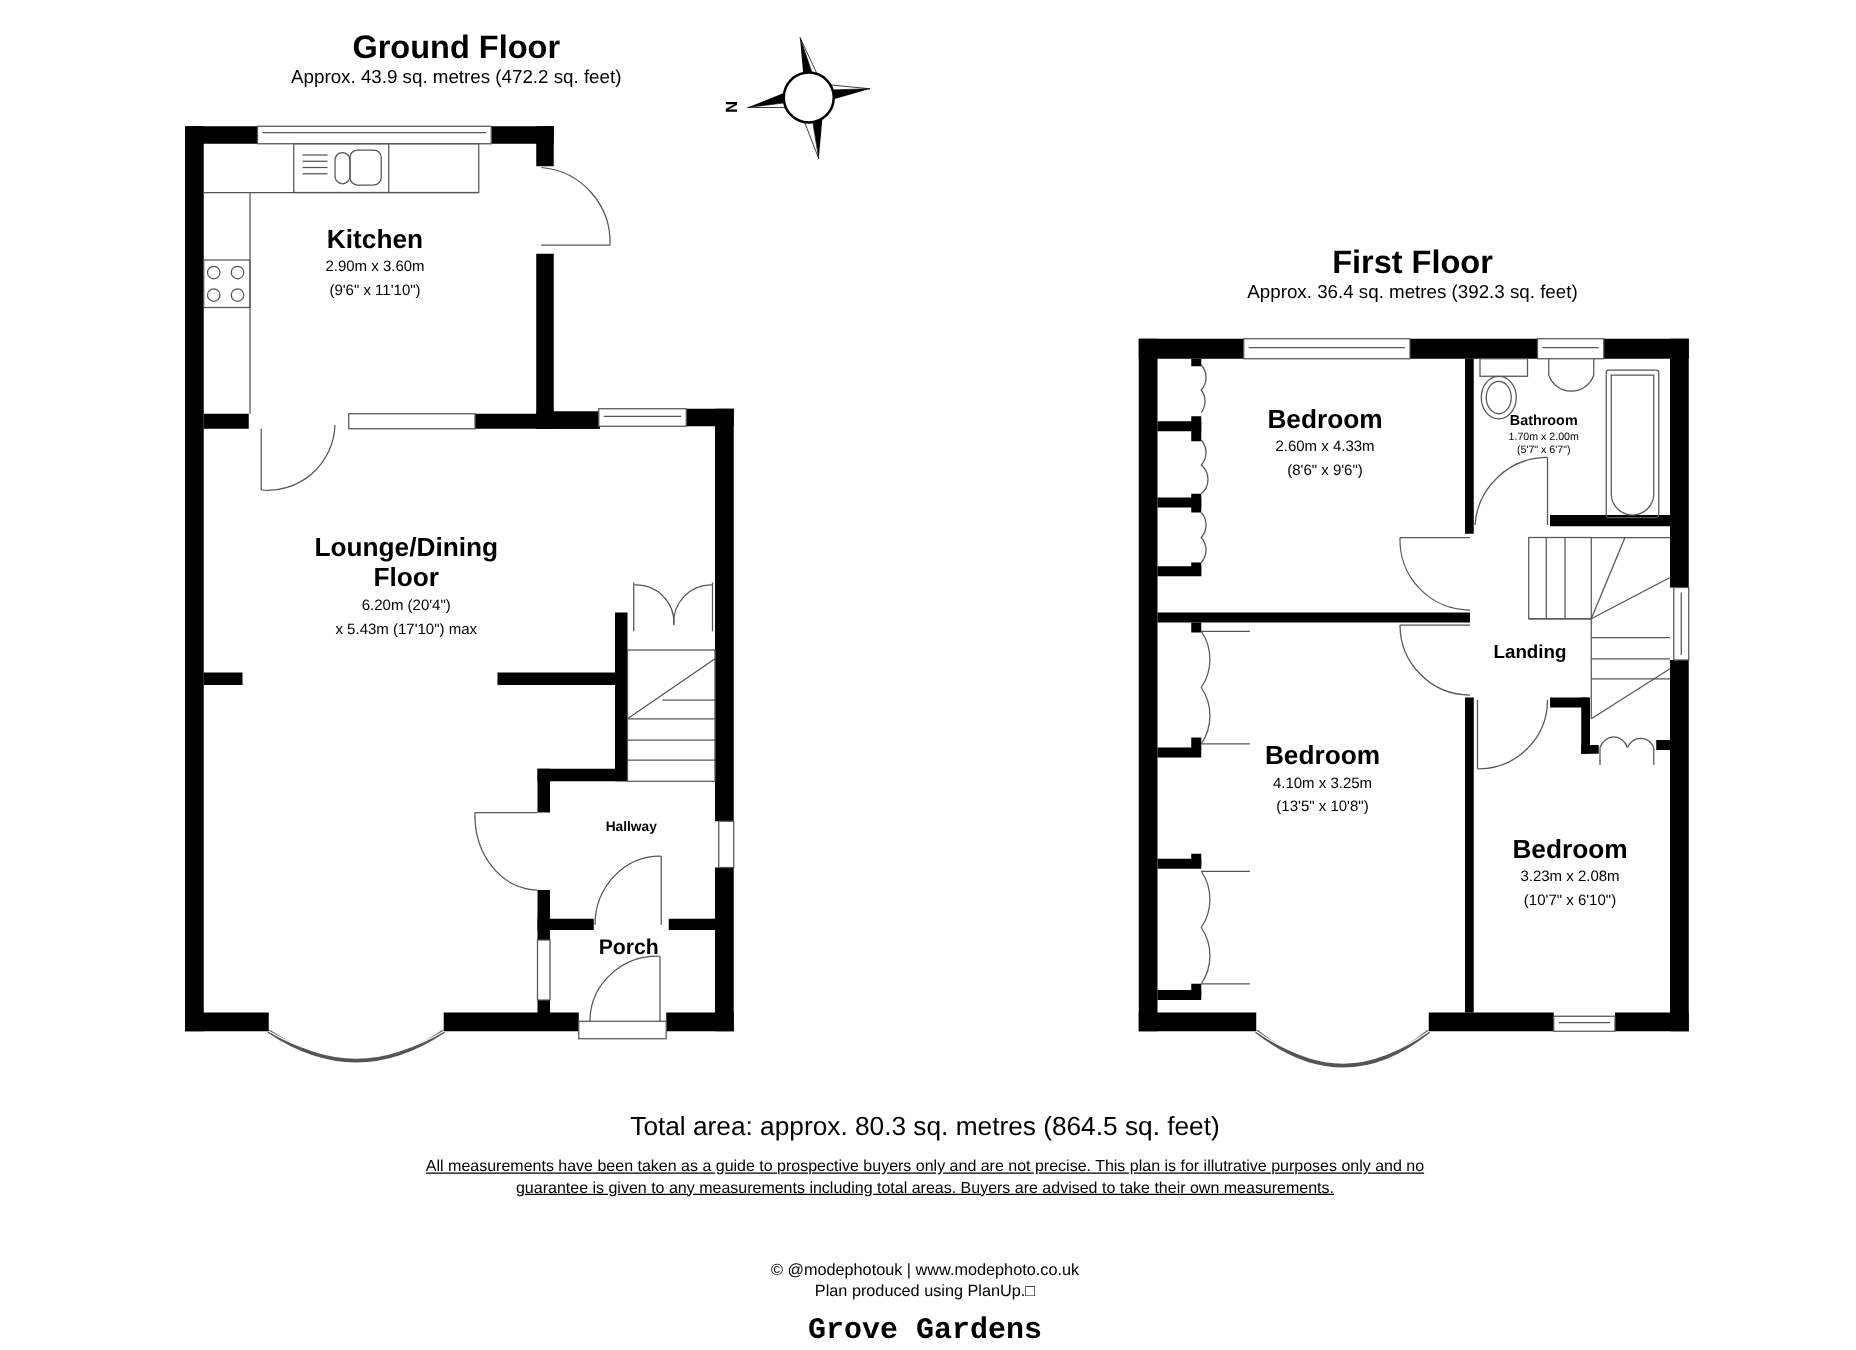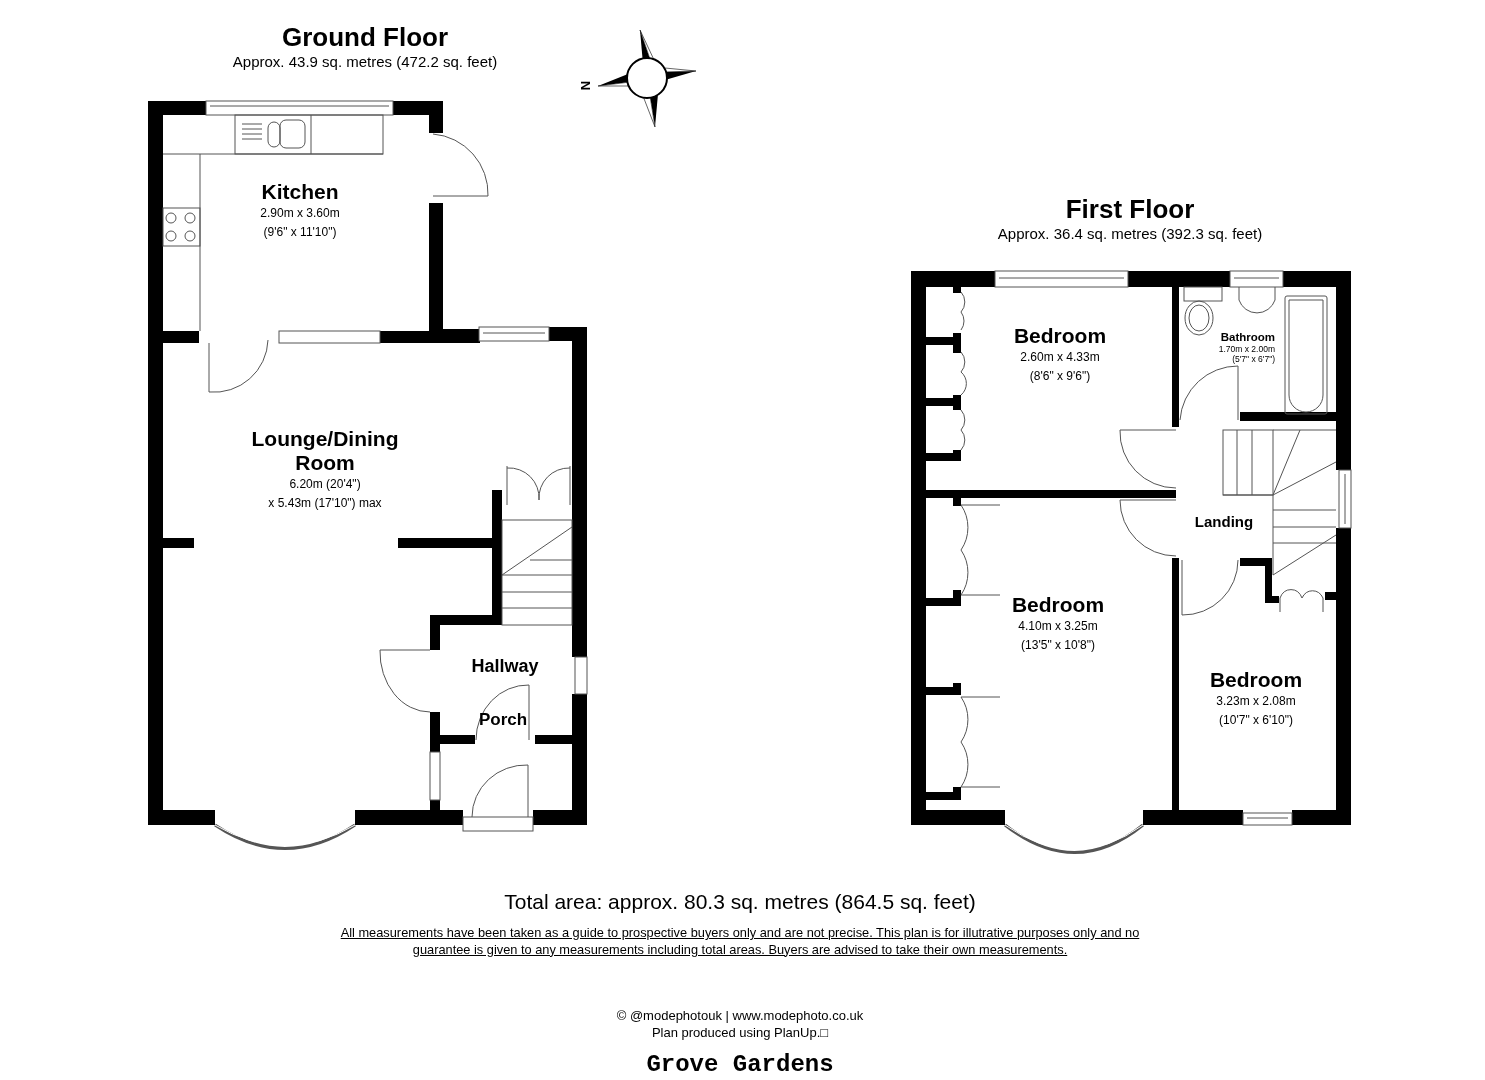--- a/index.html
+++ b/index.html
@@ -248,38 +248,38 @@
 <div class="abs center" style="left:575px; top:78px; width:20px; font-weight:bold; font-size:13px; transform:rotate(-90deg);">N</div>
 
 <div class="abs center" style="left:210px; top:180px; width:180px;">
   <div class="room-name">Kitchen</div>
   <div class="room-dim">2.90m x 3.60m</div>
   <div class="room-dim">(9'6" x 11'10")</div>
 </div>
 
 <div class="abs center" style="left:200px; top:427px; width:250px;">
   <div class="room-name">Lounge/Dining</div>
-  <div class="room-name">Room</div>
+  <div class="room-name">Floor</div>
   <div class="room-dim">6.20m (20'4")</div>
   <div class="room-dim">x 5.43m (17'10") max</div>
 </div>
 
-<div class="abs center" style="left:460px; top:656px; width:90px; font-weight:bold; font-size:18px;">Hallway</div>
-<div class="abs center room-name-sm" style="left:460px; top:711px; width:86px; font-size:17px;">Porch</div>
+<div class="abs center" style="left:460px; top:656px; width:90px; font-weight:bold; font-size:11px;">Hallway</div>
+<div class="abs center room-name-sm" style="left:460px; top:749px; width:86px; font-size:17px;">Porch</div>
 
 <div class="abs center floor-title" style="left:965px; top:194px; width:330px;">First Floor</div>
 <div class="abs center floor-area" style="left:945px; top:225px; width:370px;">Approx. 36.4 sq. metres (392.3 sq. feet)</div>
 
 <div class="abs center" style="left:970px; top:324px; width:180px;">
   <div class="room-name">Bedroom</div>
   <div class="room-dim">2.60m x 4.33m</div>
   <div class="room-dim">(8'6" x 9'6")</div>
 </div>
 
-<div class="abs center" style="left:1195px; top:331px; width:80px;text-align:right;">
+<div class="abs center" style="left:1195px; top:331px; width:80px;">
   <div class="room-name-xs">Bathroom</div>
   <div class="room-dim-xs">1.70m x 2.00m</div>
   <div class="room-dim-xs">(5'7" x 6'7")</div>
 </div>
 
 <div class="abs center" style="left:1180px; top:513px; width:88px; font-weight:bold; font-size:15px;">Landing</div>
 
 <div class="abs center" style="left:968px; top:593px; width:180px;">
   <div class="room-name">Bedroom</div>
   <div class="room-dim">4.10m x 3.25m</div>

